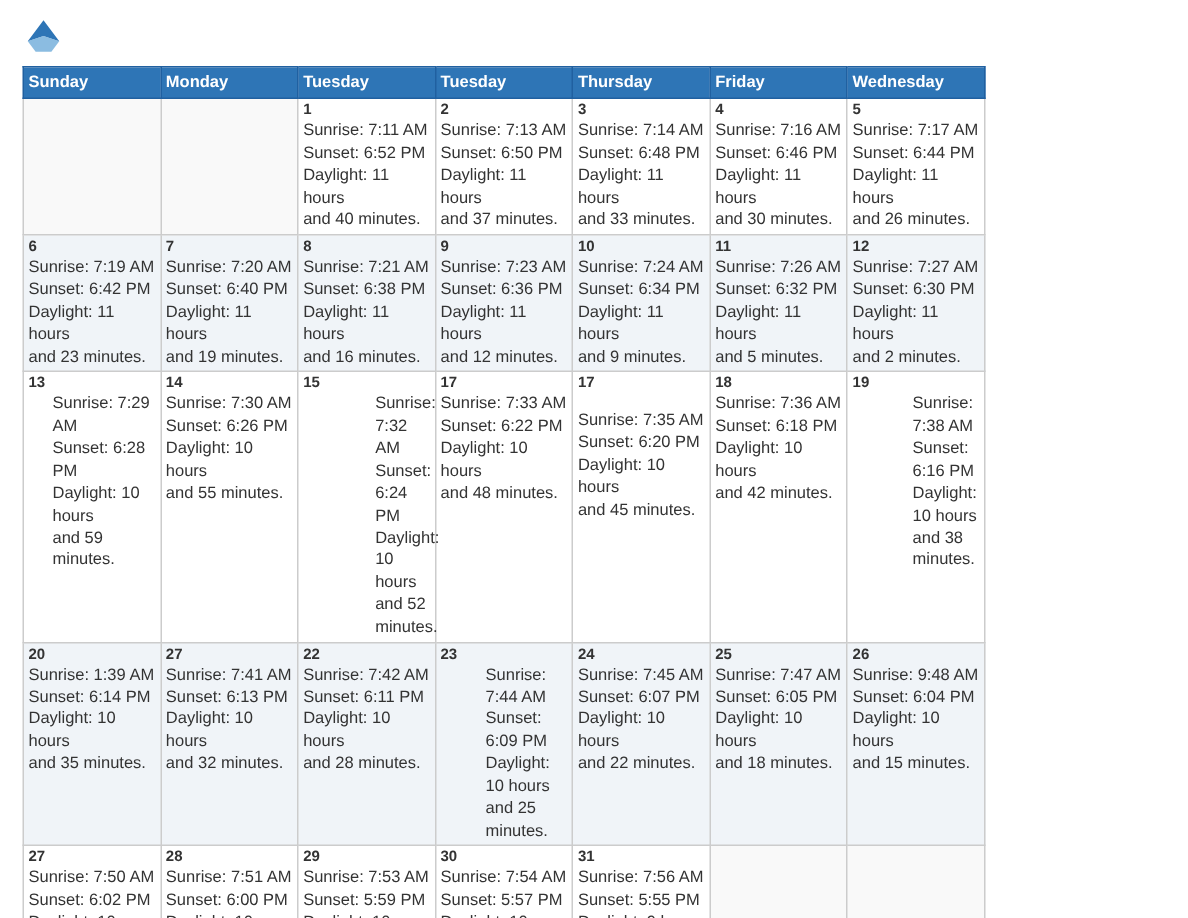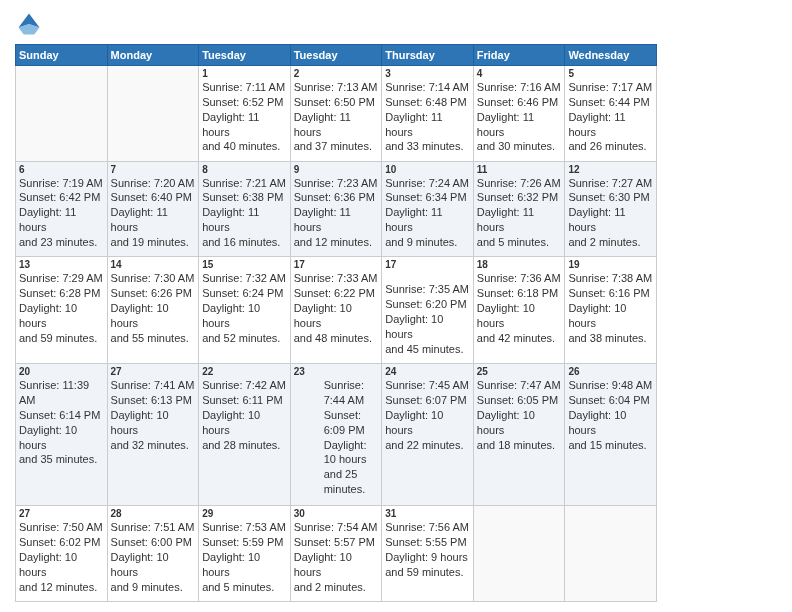--- a/index.html
+++ b/index.html
@@ -211,35 +211,35 @@
             <div class="day-num">12</div>
             <div class="day-info" style="white-space: pre-line;">Sunrise: 7:27 AM
 Sunset: 6:30 PM
 Daylight: 11 hours
 and 2 minutes.</div>
           </td>
         </tr>
         <tr>
           <td>
             <div class="day-num">13</div>
-            <div class="day-info" style="white-space: pre-line;">Sunrise: 7:29 AM
+            <div class="day-info" style="white-space: pre-line; margin-left: 16px;">Sunrise: 7:29 AM
 Sunset: 6:28 PM
 Daylight: 10 hours
 and 59 minutes.</div>
           </td>
           <td>
             <div class="day-num">14</div>
             <div class="day-info" style="white-space: pre-line;">Sunrise: 7:30 AM
 Sunset: 6:26 PM
 Daylight: 10 hours
 and 55 minutes.</div>
           </td>
           <td>
             <div class="day-num">15</div>
-            <div class="day-info" style="white-space: pre-line;">Sunrise: 7:32 AM
+            <div class="day-info" style="white-space: pre-line; margin-left: 48px;">Sunrise: 7:32 AM
 Sunset: 6:24 PM
 Daylight: 10 hours
 and 52 minutes.</div>
           </td>
           <td>
             <div class="day-num">17</div>
             <div class="day-info" style="white-space: pre-line;">Sunrise: 7:33 AM
 Sunset: 6:22 PM
 Daylight: 10 hours
 and 48 minutes.</div>
@@ -253,30 +253,30 @@
           </td>
           <td>
             <div class="day-num">18</div>
             <div class="day-info" style="white-space: pre-line;">Sunrise: 7:36 AM
 Sunset: 6:18 PM
 Daylight: 10 hours
 and 42 minutes.</div>
           </td>
           <td>
             <div class="day-num">19</div>
-            <div class="day-info" style="white-space: pre-line;">Sunrise: 7:38 AM
+            <div class="day-info" style="white-space: pre-line; margin-left: 40px;">Sunrise: 7:38 AM
 Sunset: 6:16 PM
 Daylight: 10 hours
 and 38 minutes.</div>
           </td>
         </tr>
         <tr class="row-alt">
           <td>
             <div class="day-num">20</div>
-            <div class="day-info" style="white-space: pre-line;">Sunrise: 11:39 AM
+            <div class="day-info" style="white-space: pre-line;">Sunrise: 1:39 AM
 Sunset: 6:14 PM
 Daylight: 10 hours
 and 35 minutes.</div>
           </td>
           <td>
             <div class="day-num">27</div>
             <div class="day-info" style="white-space: pre-line;">Sunrise: 7:41 AM
 Sunset: 6:13 PM
 Daylight: 10 hours
 and 32 minutes.</div>

